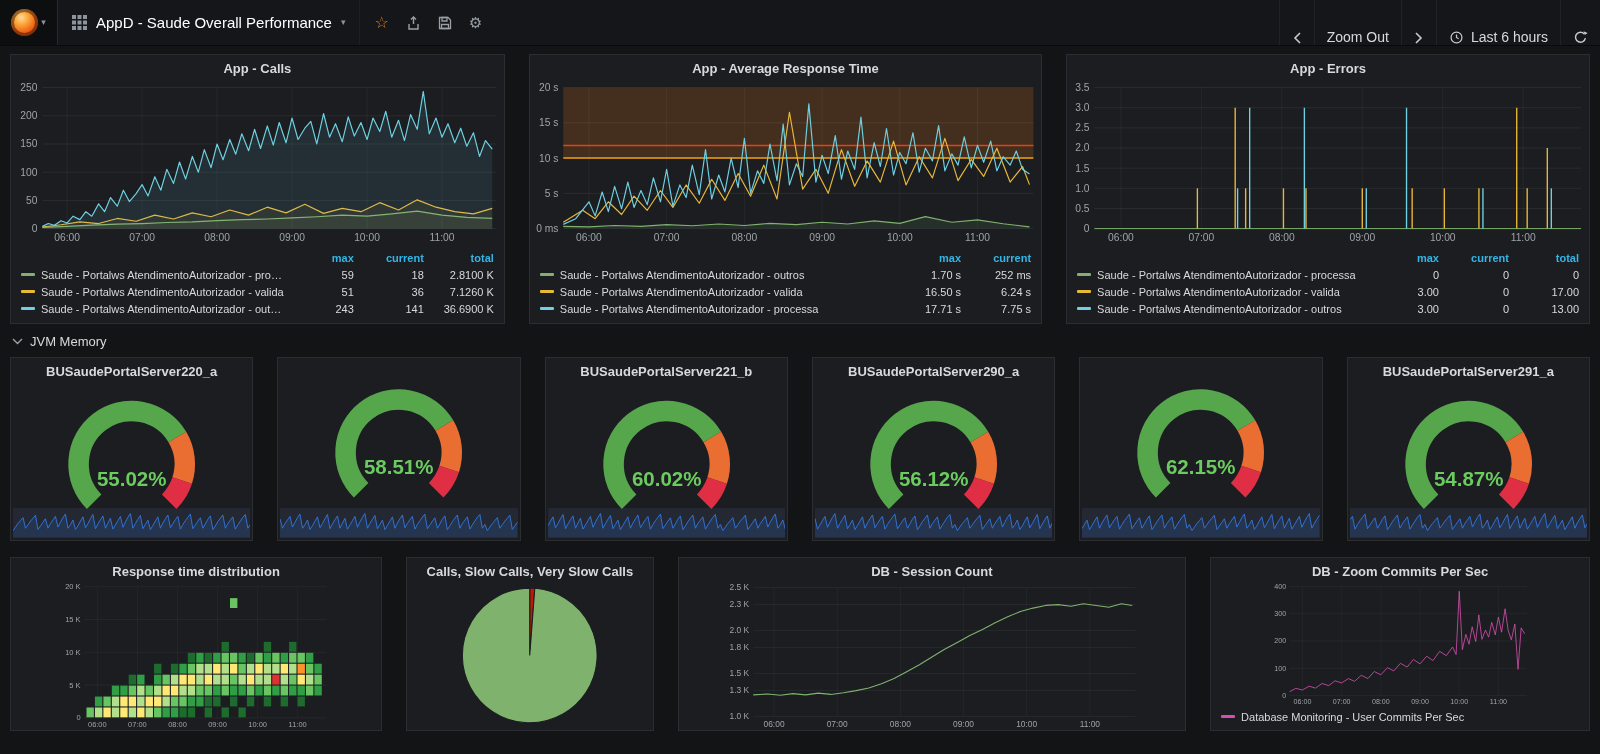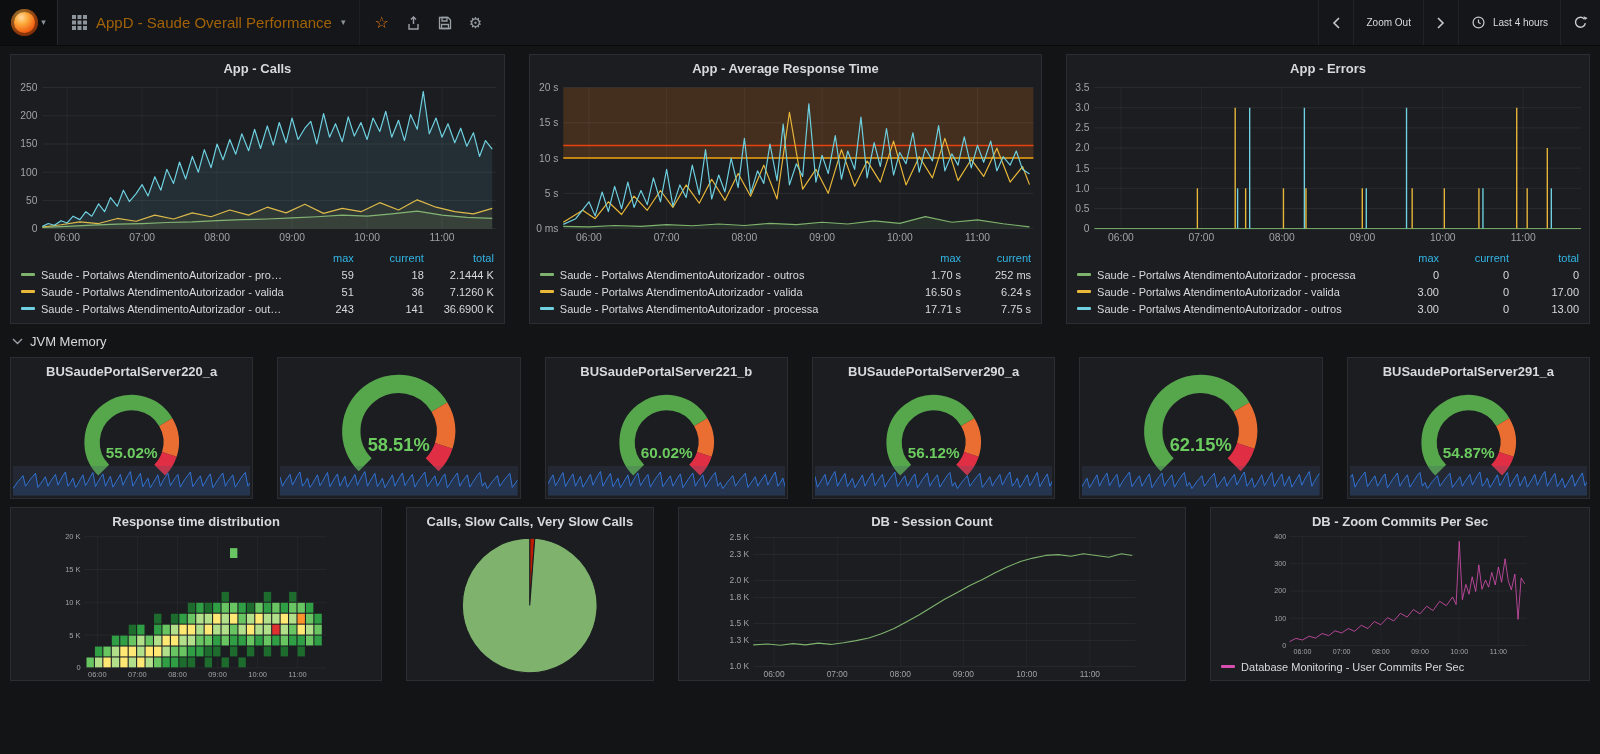--- a/index.html
+++ b/index.html
@@ -4,45 +4,45 @@
 <style>
   *{box-sizing:border-box;margin:0;padding:0}
   html,body{width:1600px;height:754px;overflow:hidden}
   body{background:#131416;color:#d8d9da;font-family:"Liberation Sans",sans-serif}
   
   .navbar{height:46px;background:#141619;display:flex;align-items:center;border-bottom:1px solid #08090a}
   .logo-btn{width:58px;height:100%;background:#0c0e10;display:flex;align-items:center;justify-content:center;gap:3px;border-right:1px solid #26292e;cursor:pointer}
   .logo-swirl{width:27px;height:27px;border-radius:50%;background:radial-gradient(circle at 38% 32%,#ffd9a0 0%,#fcab3c 26%,#f06014 60%,#a93708 100%);box-shadow:inset 0 0 0 3px rgba(25,12,4,.45)}
   .caret{color:#8e949b;font-size:9px;line-height:1}
   .dash-picker{display:flex;align-items:center;gap:9px;padding:0 14px;height:100%;cursor:pointer;border-right:1px solid #1d2024}
-  .dash-title{font-size:15px;color:#a16207}
+  .dash-title{font-size:15px;color:#ffffff}
   .nav-icons{display:flex;align-items:center;gap:16px;padding:0 14px;height:100%}
   .icon-btn{color:#9aa0a6;cursor:pointer;display:flex;align-items:center;font-size:15px;line-height:1}
   .star{color:#eb7b18;font-size:16px}
   .nav-right{margin-left:auto;display:flex;align-items:stretch;height:100%}
-  .seg{display:flex;align-items:center;gap:7px;padding:0 12px;border-left:1px solid #1f2226;font-size:10px;color:#d8d9da;cursor:pointer}
+  .seg{display:flex;align-items:flex-end;gap:7px;padding:0 12px;border-left:1px solid #1f2226;font-size:14px;color:#d8d9da;cursor:pointer}
   .chev{color:#c7c9cc}
   
   main{padding:8px 10px}
   .row{display:flex;gap:24px}
   .panel{background:#1b1d21;border:1px solid #2b2d32;display:flex;flex-direction:column;min-width:0}
   .panel-title{text-align:center;font-size:13px;font-weight:700;color:#d8d9da;padding:6px 0 2px;flex:none;cursor:pointer;white-space:nowrap;overflow:hidden}
   .chart{flex:1;min-height:0}
   svg.cv{width:100%;height:100%;display:block}
   .ax{fill:#9fa3a8;font-size:10.5px;font-family:"Liberation Sans",sans-serif}
   .legend{padding:2px 10px 6px;flex:none}
   .lg-row{display:flex;align-items:center;height:17px}
   .lg-swatch{width:14px;height:3px;border-radius:1px;margin-right:6px;flex:none}
   .lg-name{font-size:11px;color:#d8d9da;white-space:nowrap;overflow:hidden;text-overflow:ellipsis;flex:1}
   .lg-val{width:70px;text-align:right;font-size:11px;color:#d8d9da;flex:none}
-  .lg-head .lg-val{color:#33b5e5;font-weight:400}
+  .lg-head .lg-val{color:#33b5e5;font-weight:700}
   .section-header{display:flex;align-items:center;gap:7px;margin:10px 2px 8px;font-size:13px;color:#d8d9da;cursor:pointer;width:fit-content}
   .row1{height:270px}
-  .row2{height:142px}
-  .row3{height:174px;margin-top:8px}
+  .row2{height:184px}
+  .row3{height:174px;margin-top:16px}
   .gauge-panel{flex:1 1 0}
   .gwrap{position:relative;flex:1;min-height:0}
   svg.gauge{position:absolute;inset:0;width:100%;height:100%}
   svg.spark{position:absolute;left:2px;bottom:2px;height:30px;width:calc(100% - 4px);background:rgba(62,84,114,.22)}
   .pleg{padding:1px 10px 5px;flex:none}
   .pie-wrap{flex:1;display:flex;align-items:center;justify-content:center;min-height:0}
   svg.pie{width:100%;height:100%;display:block}
 </style>
 </head>
 <body>
@@ -99,21 +99,21 @@
     <div class="seg">
       <svg class="chev" width="10" height="14" viewBox="0 0 10 14" fill="none" stroke="currentColor" stroke-width="1.6">
           <polyline points="2,2 7,7 2,12"></polyline>
         </svg>
     </div>
     <div class="seg">
       <svg width="15" height="15" viewBox="0 0 16 16" fill="none" stroke="#c7c9cc" stroke-width="1.3">
         <circle cx="8" cy="8" r="5.8"></circle>
           <path d="M8 4.8V8l2.3 1.4"></path>
       </svg>
-      <span>Last 4 hours</span>
+      <span>Last 6 hours</span>
     </div>
     <div class="seg">
       <svg width="15" height="15" viewBox="0 0 16 16">
         <path d="M13.2 8.6A5.3 5.3 0 1 1 12 4.2" fill="none" stroke="#c7c9cc" stroke-width="1.5"></path>
         <polygon points="11.2,1.2 12.6,5.4 15.6,3.2" fill="#c7c9cc"></polygon>
       </svg>
     </div>
   </div>
 </nav>
 
@@ -161,21 +161,21 @@
             <div class="lg-name"></div>
             <div class="lg-val">max</div>
             <div class="lg-val">current</div>
             <div class="lg-val">total</div>
           </div>
           <div class="lg-row">
             <div class="lg-swatch" style="background: rgb(126, 178, 109);"></div>
             <div class="lg-name">Saude - Portalws AtendimentoAutorizador - processa</div>
             <div class="lg-val">59</div>
             <div class="lg-val">18</div>
-            <div class="lg-val">2.1444 K</div>
+            <div class="lg-val">2.8100 K</div>
           </div>
           <div class="lg-row">
             <div class="lg-swatch" style="background: rgb(234, 184, 57);"></div>
             <div class="lg-name">Saude - Portalws AtendimentoAutorizador - valida</div>
             <div class="lg-val">51</div>
             <div class="lg-val">36</div>
             <div class="lg-val">7.1260 K</div>
           </div>
           <div class="lg-row">
             <div class="lg-swatch" style="background: rgb(110, 208, 224);"></div>

